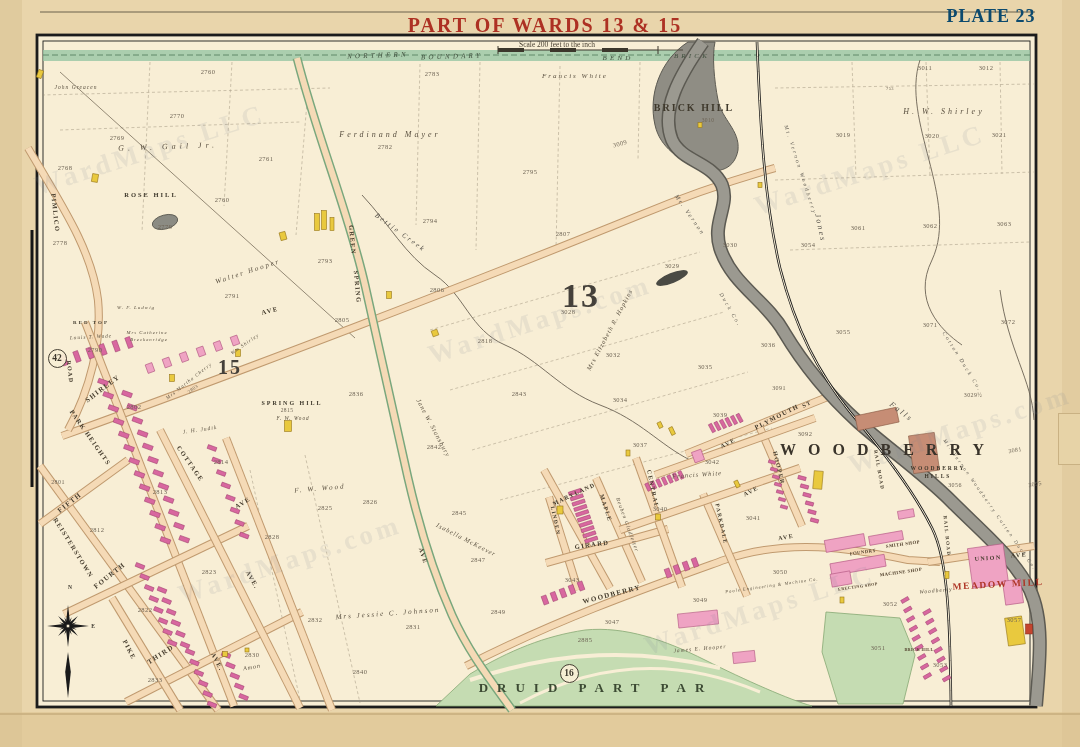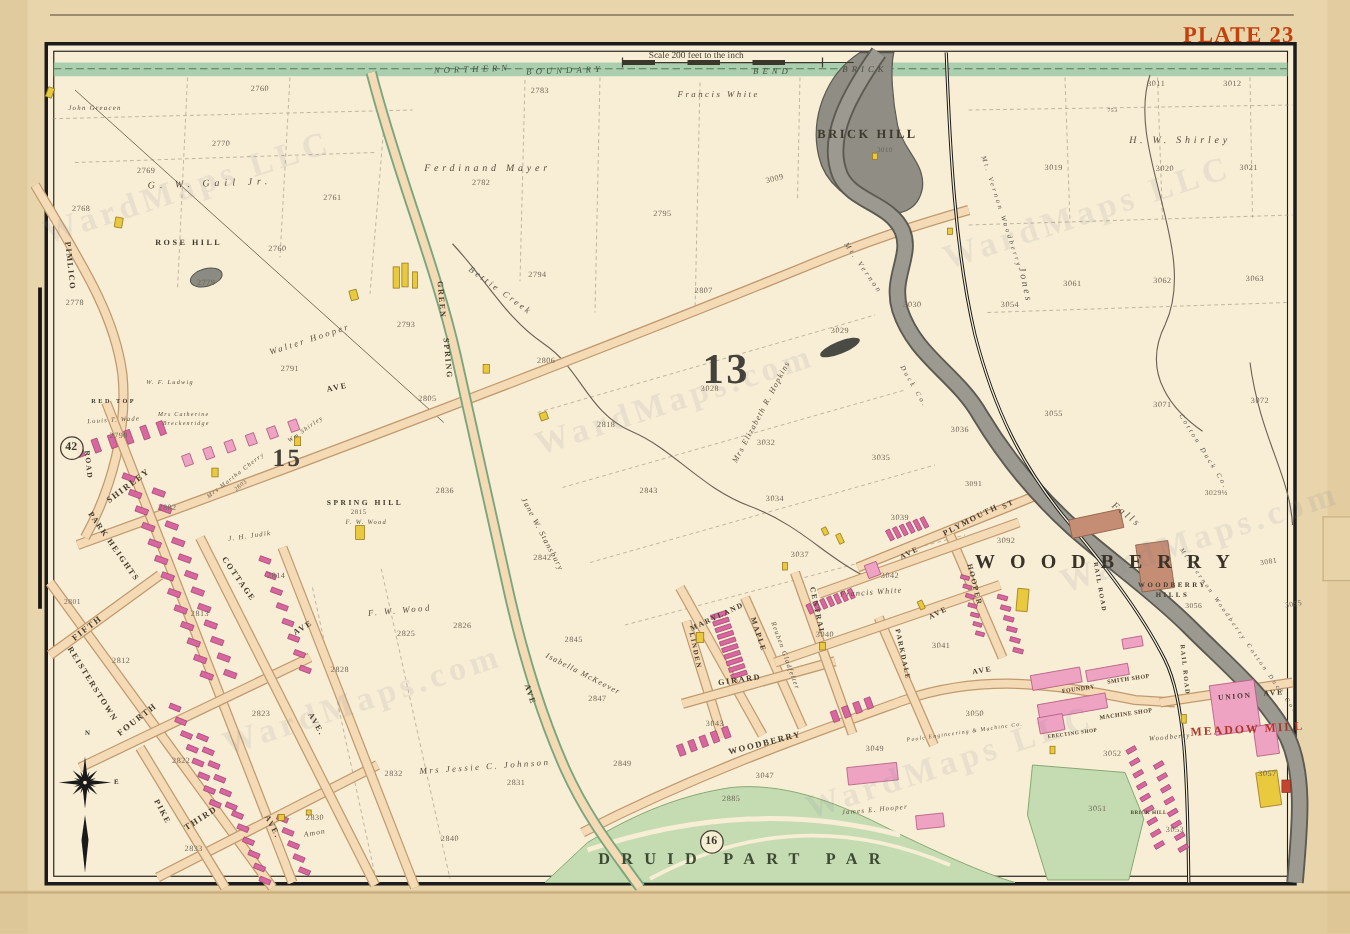--- a/index.html
+++ b/index.html
@@ -19,22 +19,22 @@
   .k-bound{color:#41513f;font-style:italic;letter-spacing:3.2px;}
   .k-bldg{color:#54432f;letter-spacing:.4px;font-weight:600;}
   .k-tiny{color:#3c372e;font-weight:700;}
   .pref{position:absolute;width:17px;height:17px;border:1.4px solid #453f33;border-radius:50%;
         background:rgba(248,238,213,.95);display:flex;align-items:center;justify-content:center;
         font:700 9.5px "Liberation Serif",serif;color:#3c372c;}
   .wm{position:absolute;color:rgba(120,128,150,.13);font:700 27px "Liberation Serif",serif;
       letter-spacing:4px;white-space:nowrap;}
   #hdr-title{position:absolute;left:545px;top:25px;transform:translate(-50%,-50%);
       color:#ad3123;font:700 20px "Liberation Serif",serif;letter-spacing:2px;white-space:nowrap;}
-  #hdr-plate{position:absolute;left:991px;top:28px;transform:translate(-50%,-50%);
-      color:#c2410c;font:700 18px "Liberation Serif",serif;letter-spacing:1px;white-space:nowrap;}
+  #hdr-plate{position:absolute;left:991px;top:16px;transform:translate(-50%,-50%);
+      color:#0c4a6e;font:700 18px "Liberation Serif",serif;letter-spacing:1px;white-space:nowrap;}
   #hdr-scale{position:absolute;left:557px;top:44px;transform:translate(-50%,-50%);
       color:#473f31;font:7.5px "Liberation Serif",serif;white-space:nowrap;}
   #page-tab{position:absolute;left:1058px;top:413px;width:22px;height:50px;background:#e7d3a7;
       border:1px solid #c9b183;border-right:none;}
 </style>
 </head>
 <body>
 
 <div id="stage">
 
@@ -366,20 +366,21 @@
       <line x1="160" y1="0" x2="185" y2="0" stroke="#3c372c" stroke-width="0.8"></line>
     </g>
 
     <rect x="0" y="0" width="22" height="747" fill="#d9c293" fill-opacity="0.55"></rect>
     <rect x="1062" y="0" width="18" height="747" fill="#d9c293" fill-opacity="0.45"></rect>
     <line x1="0" y1="714" x2="1080" y2="714" stroke="#c6ac7c" stroke-width="1.5"></line>
   </svg>
 
   <div id="page-tab"></div>
 
+  <div id="hdr-title">PART OF WARDS 13 &amp; 15</div>
   <div id="hdr-plate">PLATE 23</div>
   <div id="hdr-scale">Scale 200 feet to the inch</div>
 
   <div id="label-layer">
       <div class="lbl k-bound" style="left: 378px; top: 56px; font-size: 7px; transform: translate(-50%, -50%) rotate(-2deg);">NORTHERN</div>
       <div class="lbl k-bound" style="left: 452px; top: 57px; font-size: 7px; transform: translate(-50%, -50%) rotate(-2deg);">BOUNDARY</div>
       <div class="lbl k-bound" style="left: 618px; top: 58px; font-size: 7px; transform: translate(-50%, -50%) rotate(0deg);">BEND</div>
       <div class="lbl k-bound" style="left: 692px; top: 56px; font-size: 7px; transform: translate(-50%, -50%) rotate(0deg);">BRICK</div>
       <div class="lbl k-ward" style="left: 581px; top: 296px; font-size: 34px; transform: translate(-50%, -50%) rotate(0deg);">13</div>
       <div class="lbl k-ward" style="left: 230px; top: 367px; font-size: 20px; transform: translate(-50%, -50%) rotate(0deg);">15</div>

